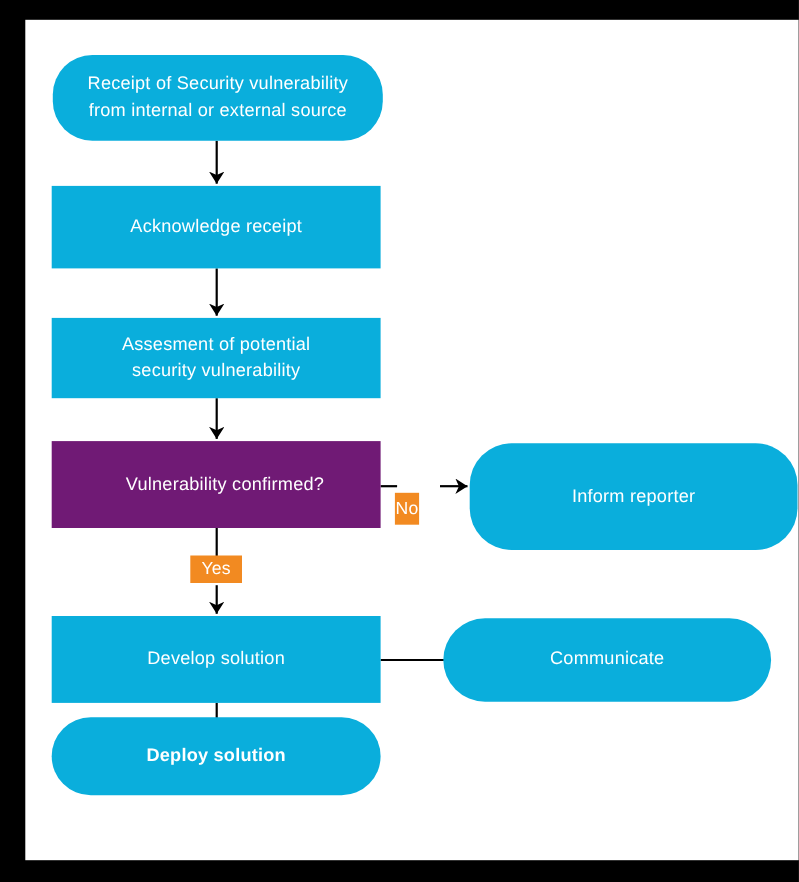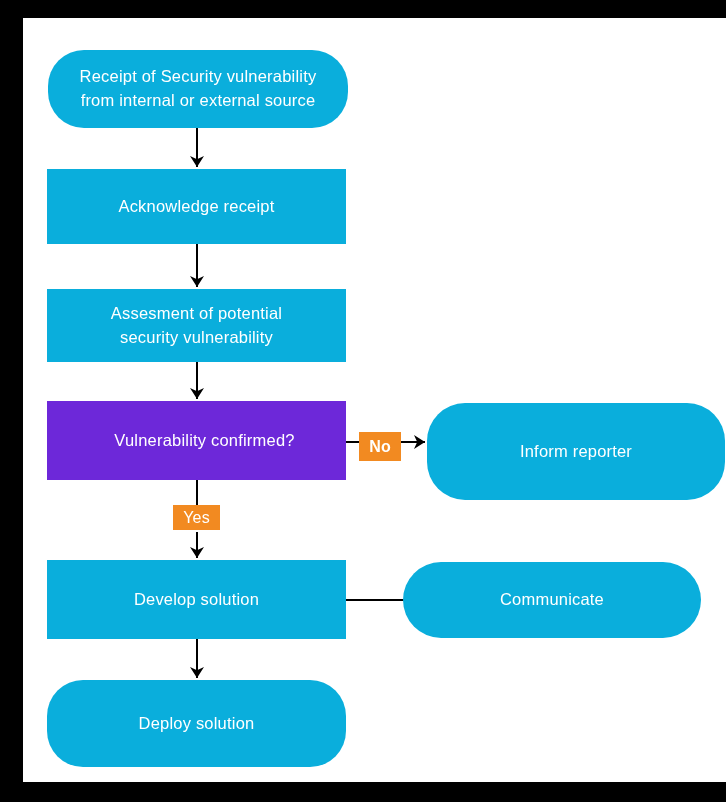--- a/index.html
+++ b/index.html
@@ -29,44 +29,44 @@
     align-items: center;
     justify-content: center;
     text-align: center;
     color: #ffffff;
     font-size: 16.5px;
     line-height: 1.45;
     letter-spacing: 0.2px;
     box-sizing: border-box;
   }
   .node.cyan   { background: #0aaedc; }
-  .node.orange { background: #6d28d9; padding-left: 16px; }
+  .node.orange { background: #701a75; padding-left: 16px; }
   .n-receipt     { left: 28px;  top: 50px;  width: 300px; height: 78px; border-radius: 36px; }
   .n-receipt span     { max-width: 252px; }
   .n-acknowledge { left: 27px;  top: 169px; width: 299px; height: 75px; }
   .n-assessment  { left: 27px;  top: 289px; width: 299px; height: 73px; text-align: center; }
   .n-assessment span  { max-width: 205px; }
   .n-confirmed   { left: 27px;  top: 401px; width: 299px; height: 79px; }
   .n-inform      { left: 407px; top: 403px; width: 298px; height: 97px; border-radius: 38px; }
   .n-develop     { left: 27px;  top: 560px; width: 299px; height: 79px; }
   .n-communicate { left: 383px; top: 562px; width: 298px; height: 76px; border-radius: 38px; }
-  .n-deploy      { left: 27px;  top: 680px; width: 299px; height: 87px; border-radius: 36px; }
+  .n-deploy      { left: 27px;  top: 652px; width: 299px; height: 71px; border-radius: 36px; font-weight: bold; }
   .edge-label {
     position: absolute;
     z-index: 3;
     display: flex;
     align-items: center;
     justify-content: center;
     background: #f28a21;
     color: #ffffff;
     font-size: 16px;
     letter-spacing: 0.2px;
   }
   .lbl-yes { left: 153px; top: 505px; width: 47px; height: 25px; }
-  .lbl-no  { left: 339px; top: 432px; width: 42px; height: 29px; font-weight: bold; }
+  .lbl-no  { left: 339px; top: 448px; width: 22px; height: 29px; }
 </style>
 </head>
 <body>
 
 <div class="stage">
   <div class="paper"></div>
 
   <svg class="edges" width="726" height="802" viewBox="0 0 726 802">
     <defs>
       <marker id="dart" viewBox="0 0 11 14" refX="11" refY="7" markerWidth="11" markerHeight="14" markerUnits="userSpaceOnUse" orient="auto">

